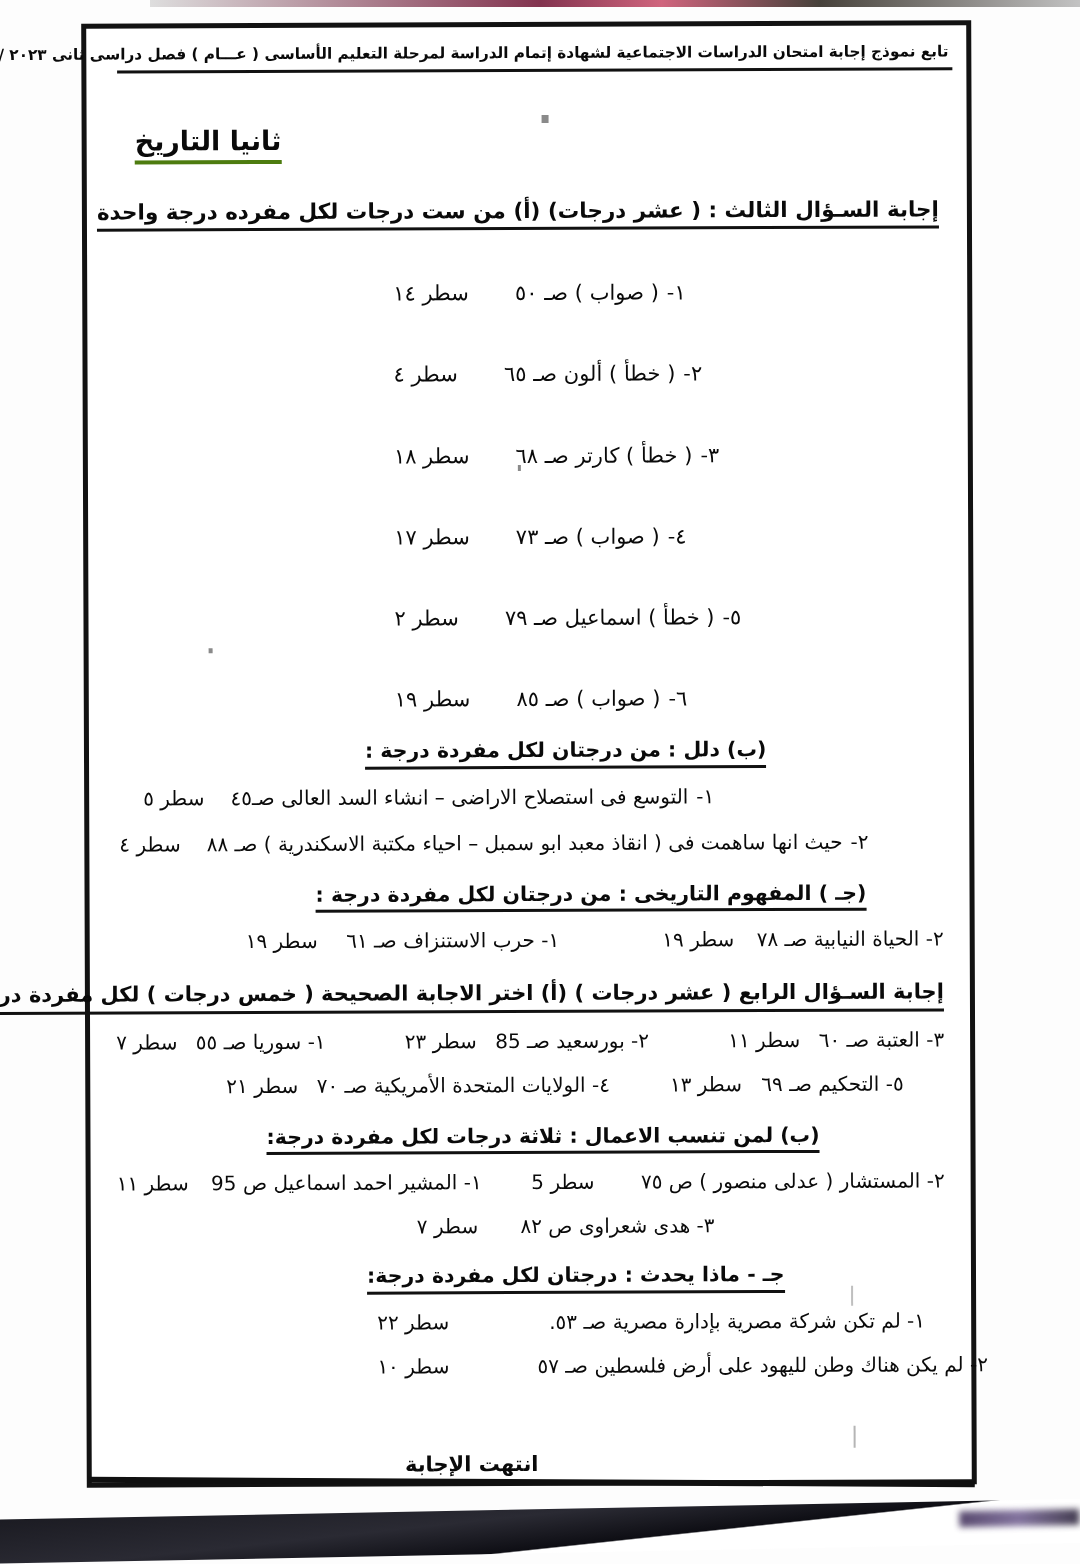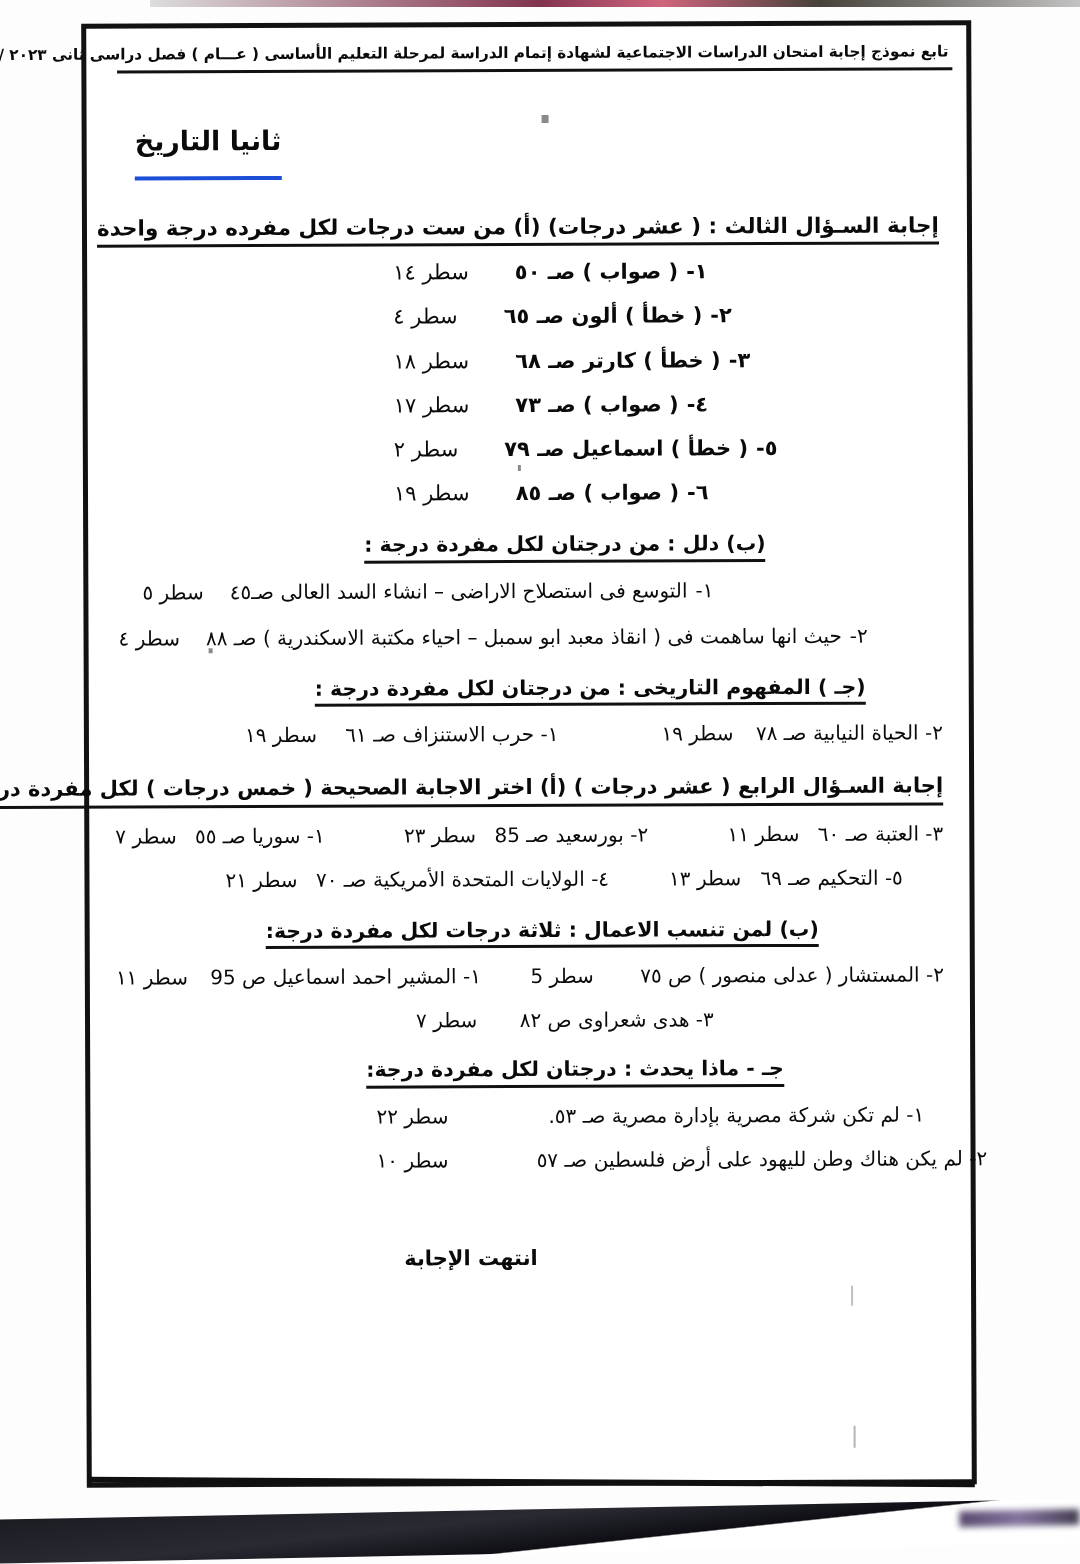--- a/index.html
+++ b/index.html
@@ -97,22 +97,22 @@
   
   .subject-title {
     margin-top: 52px;
     text-align: left;
     padding-left: 22px;
   }
   .subject-title span {
     display: inline-block;
     font-size: 27px;
     font-weight: 700;
-    border-bottom: 4px solid #1d4ed8;
-    padding-bottom: 19px;
+    border-bottom: 4px solid #4d7c0f;
+    padding-bottom: 3px;
     line-height: 1.2;
   }
 
   .q-heading {
     margin-top: 34px;
     text-align: right;
     padding-right: 2px;
   }
   .q-heading span {
     display: inline-block;
@@ -147,21 +147,21 @@
 
   .ans-row {
     display: flex;
     justify-content: flex-end;
     align-items: baseline;
     font-size: 21px;
     line-height: 1.15;
     margin: 0 0 20px 0;
     white-space: nowrap;
   }
-  .ans-row .txt { font-weight: 700; }
+  .ans-row .txt { font-weight: 400; margin-top: 37px; }
   .ans-row .ref {
     font-weight: 400;
     margin-right: 46px;
   }
 
   
   .indent-280 { padding-left: 280px; }
 
   
   .row-wide {

